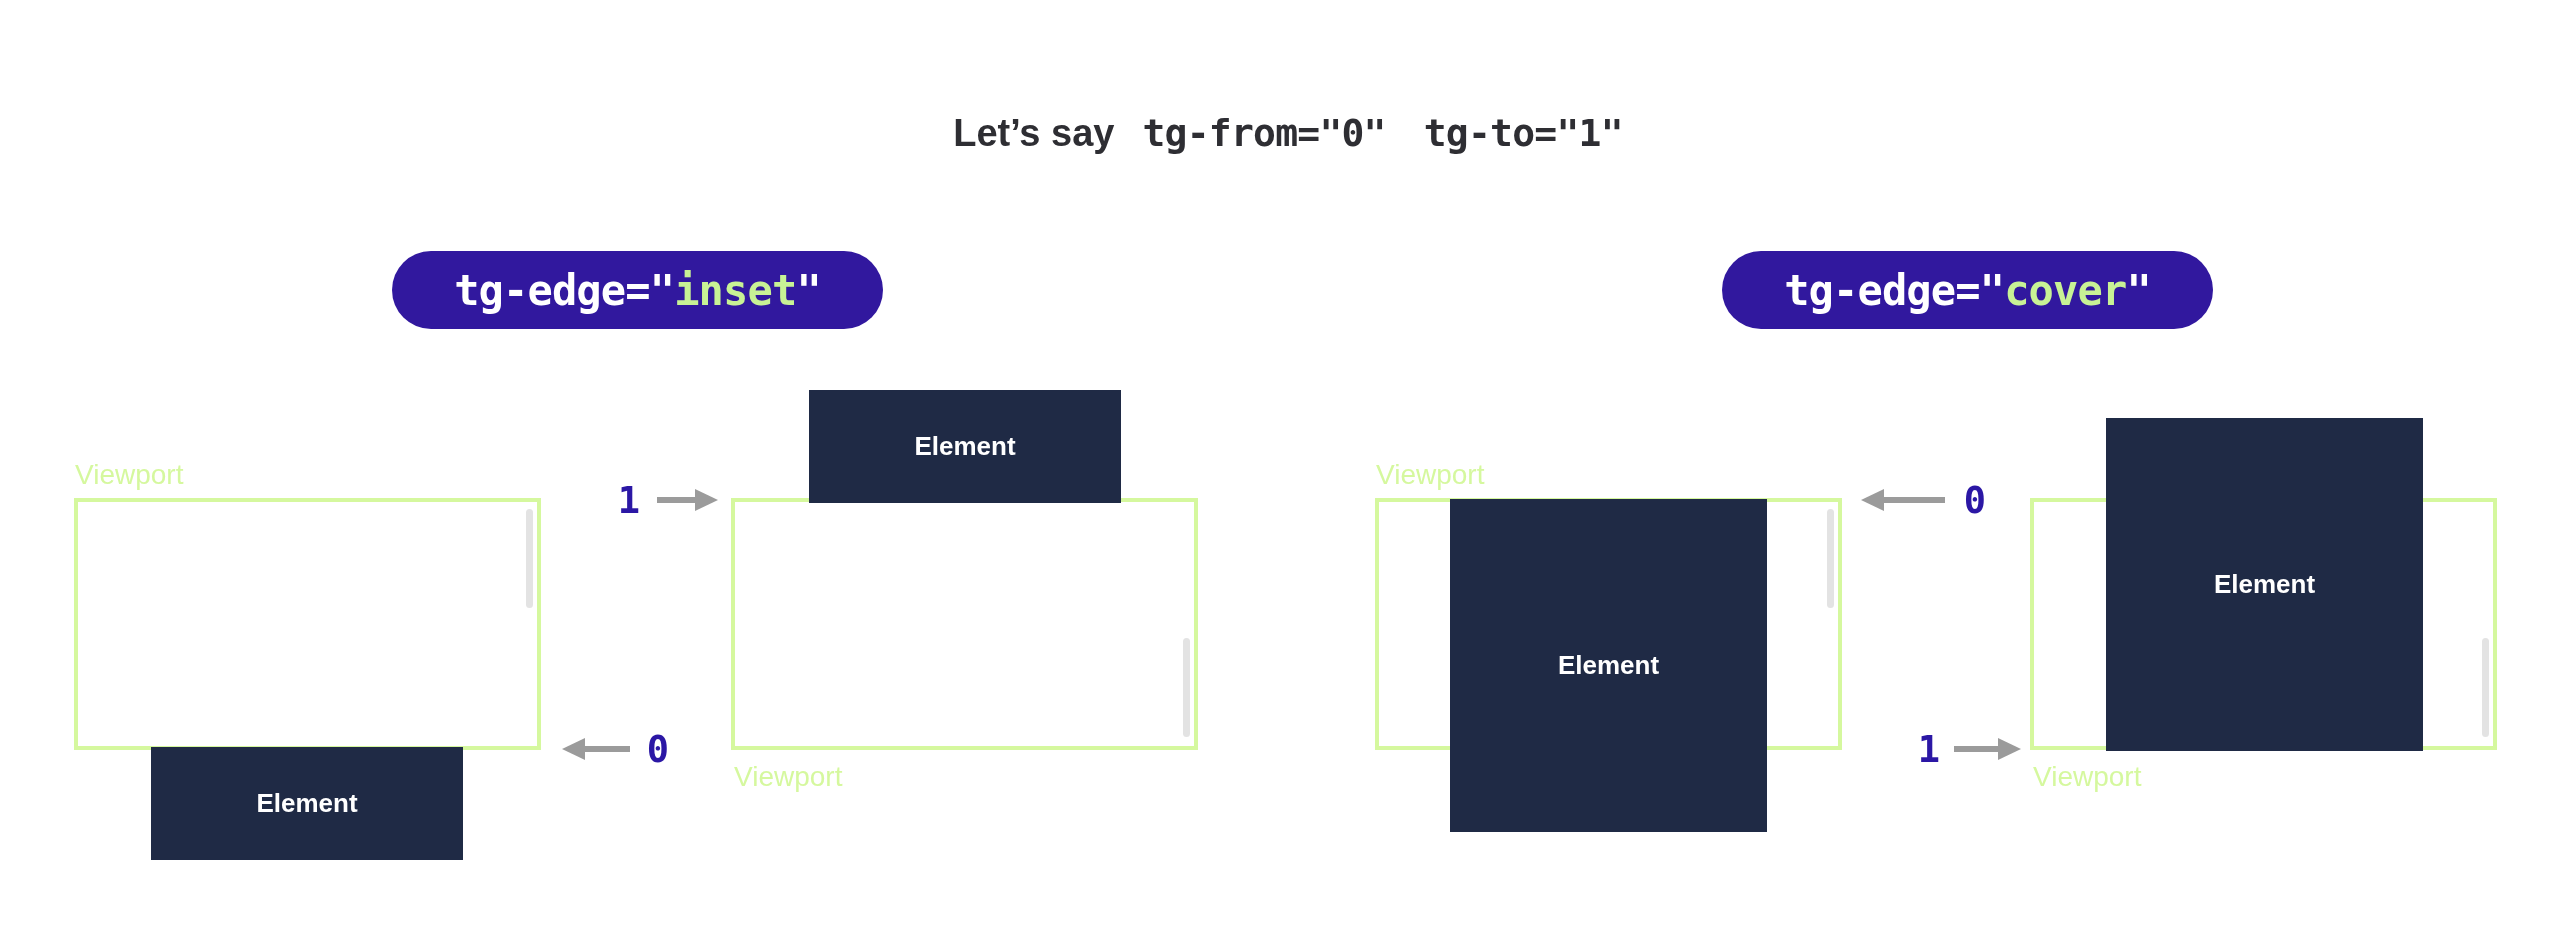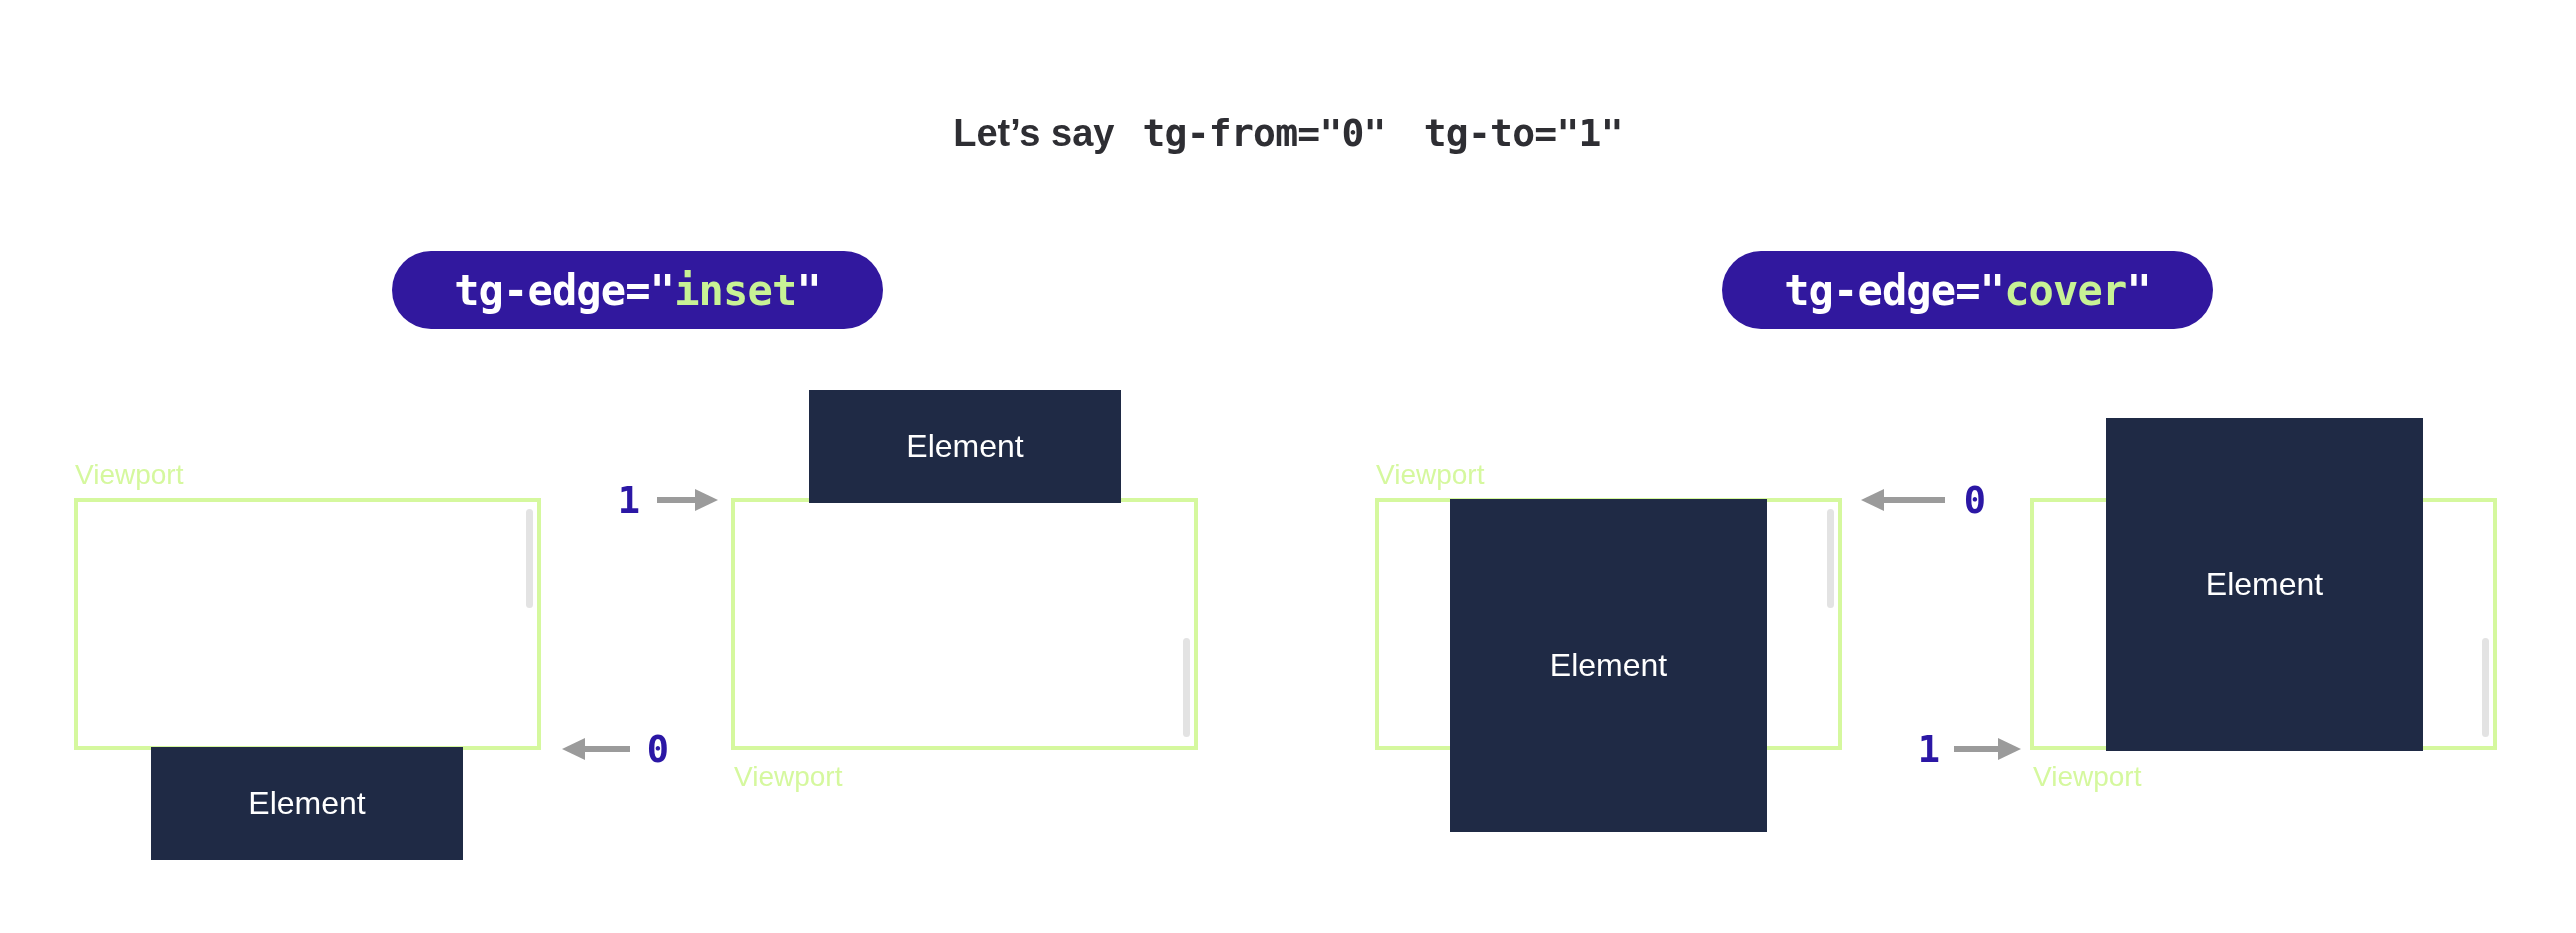--- a/index.html
+++ b/index.html
@@ -36,21 +36,21 @@
     width:459px; height:244px; border:4.4px solid var(--viewport-green); background:#ffffff;
   }
   .vlabel{
     color:var(--viewport-green); font-weight:normal; font-size:28px; line-height:1.1; white-space:nowrap;
   }
   
   .element-box{
     background:var(--element-navy); z-index:3;
     display:flex; align-items:center; justify-content:center;
   }
-  .element-label{color:var(--element-text); font-weight:normal; font-size:32px;}
+  .element-label{color:var(--element-text); font-weight:bold; font-size:26px;}
   
   .scroll-thumb{width:7.3px; height:99px; border-radius:3.7px; background:var(--scrollbar-gray); z-index:2;}
   
   .marker{
     color:var(--marker-indigo); font-family:"DejaVu Sans Mono", monospace; font-weight:bold; font-size:37px;
     transform:translate(-50%,-50%); line-height:1;
   }
   .arrow{display:flex; align-items:center; height:22px;}
   .arrow-line{height:5.1px; background:var(--arrow-gray);}
   .head-right{width:0; height:0; border-top:11px solid transparent; border-bottom:11px solid transparent; border-left:23.4px solid var(--arrow-gray);}

